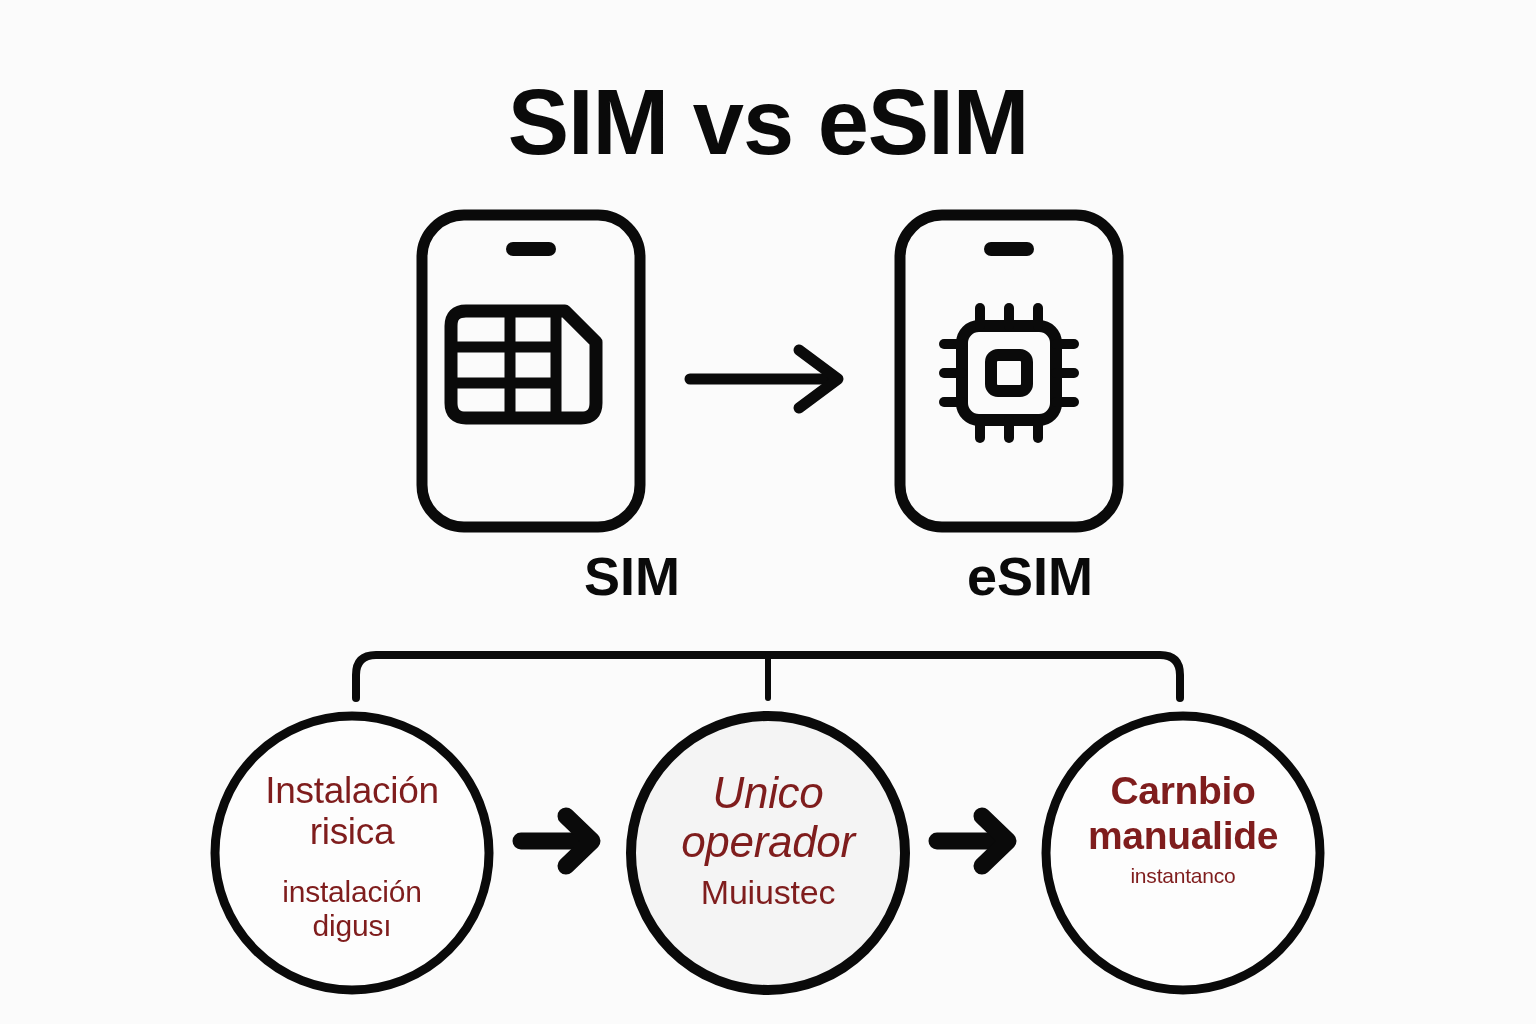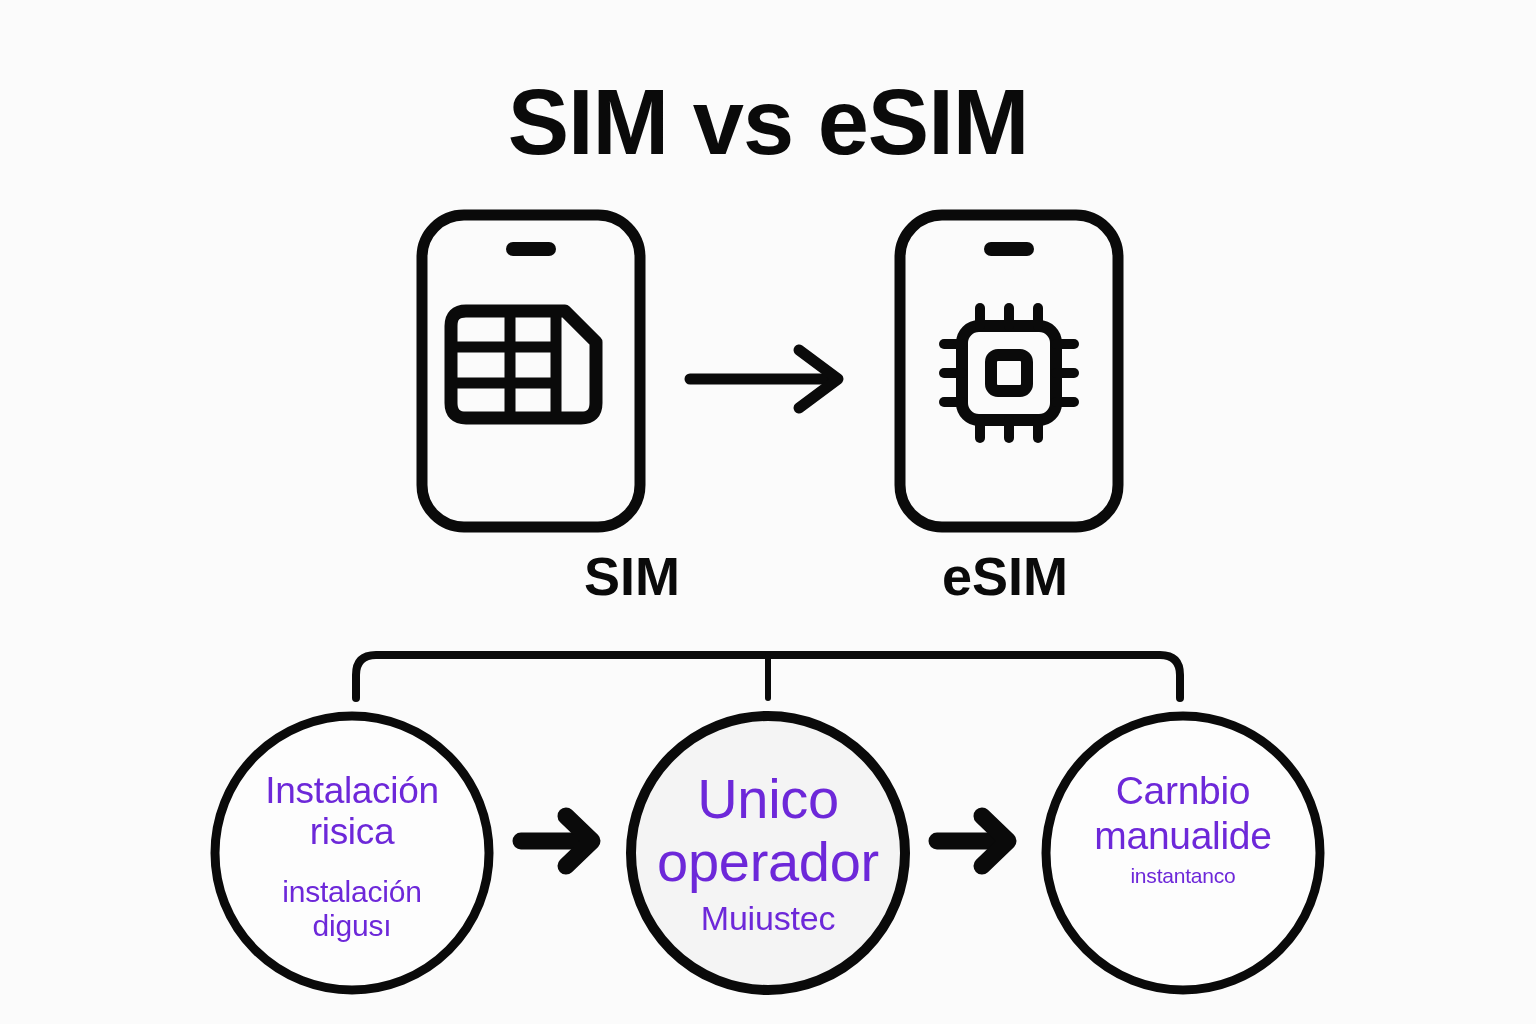--- a/index.html
+++ b/index.html
@@ -44,51 +44,51 @@
   .device-label {
     position: absolute;
     text-align: center;
     font-size: 54px;
     font-weight: 700;
     color: #0a0a0a;
     font-family: "Liberation Sans", sans-serif;
     line-height: 1;
   }
   .device-label.left { left: 380px; top: 541px; width: 300px; text-align: right; }
-  .device-label.right { left: 855px; top: 541px; width: 300px; }
+  .device-label.right { left: 880px; top: 541px; width: 300px; }
 
   .circle-text {
     position: absolute;
     text-align: center;
-    color: #6d28d9;
+    color: #7f1d1d;
     font-family: "Liberation Sans", sans-serif;
     pointer-events: none;
   }
   .circle-text .primary {
     font-size: 37px;
     font-weight: 400;
     line-height: 1.12;
     letter-spacing: -0.3px;
   }
   .circle-text .secondary {
     font-size: 30px;
     font-weight: 400;
     line-height: 1.14;
     letter-spacing: -0.2px;
   }
   
   #c1-text { left: 212px; top: 762px; width: 280px; }
   #c1-text .secondary { margin-top: 22px; }
   
   #c2-text { left: 628px; top: 760px; width: 280px; }
-  #c2-text .primary { font-size: 56px; line-height: 1.12; }
+  #c2-text .primary { font-size: 44px; line-height: 1.12; font-style: italic; }
   #c2-text .secondary { margin-top: 6px; font-size: 34px; }
   
   #c3-text { left: 1043px; top: 760px; width: 280px; }
-  #c3-text .primary { font-size: 39px; font-weight: 400; line-height: 1.16; }
+  #c3-text .primary { font-size: 39px; font-weight: 700; line-height: 1.16; }
   #c3-text .secondary { margin-top: 6px; font-size: 21px; }
 </style>
 </head>
 <body>
 
 <div id="canvas">
 
   <div class="title">SIM vs eSIM</div>
 
   <svg class="layer" viewBox="0 0 1536 1024">

